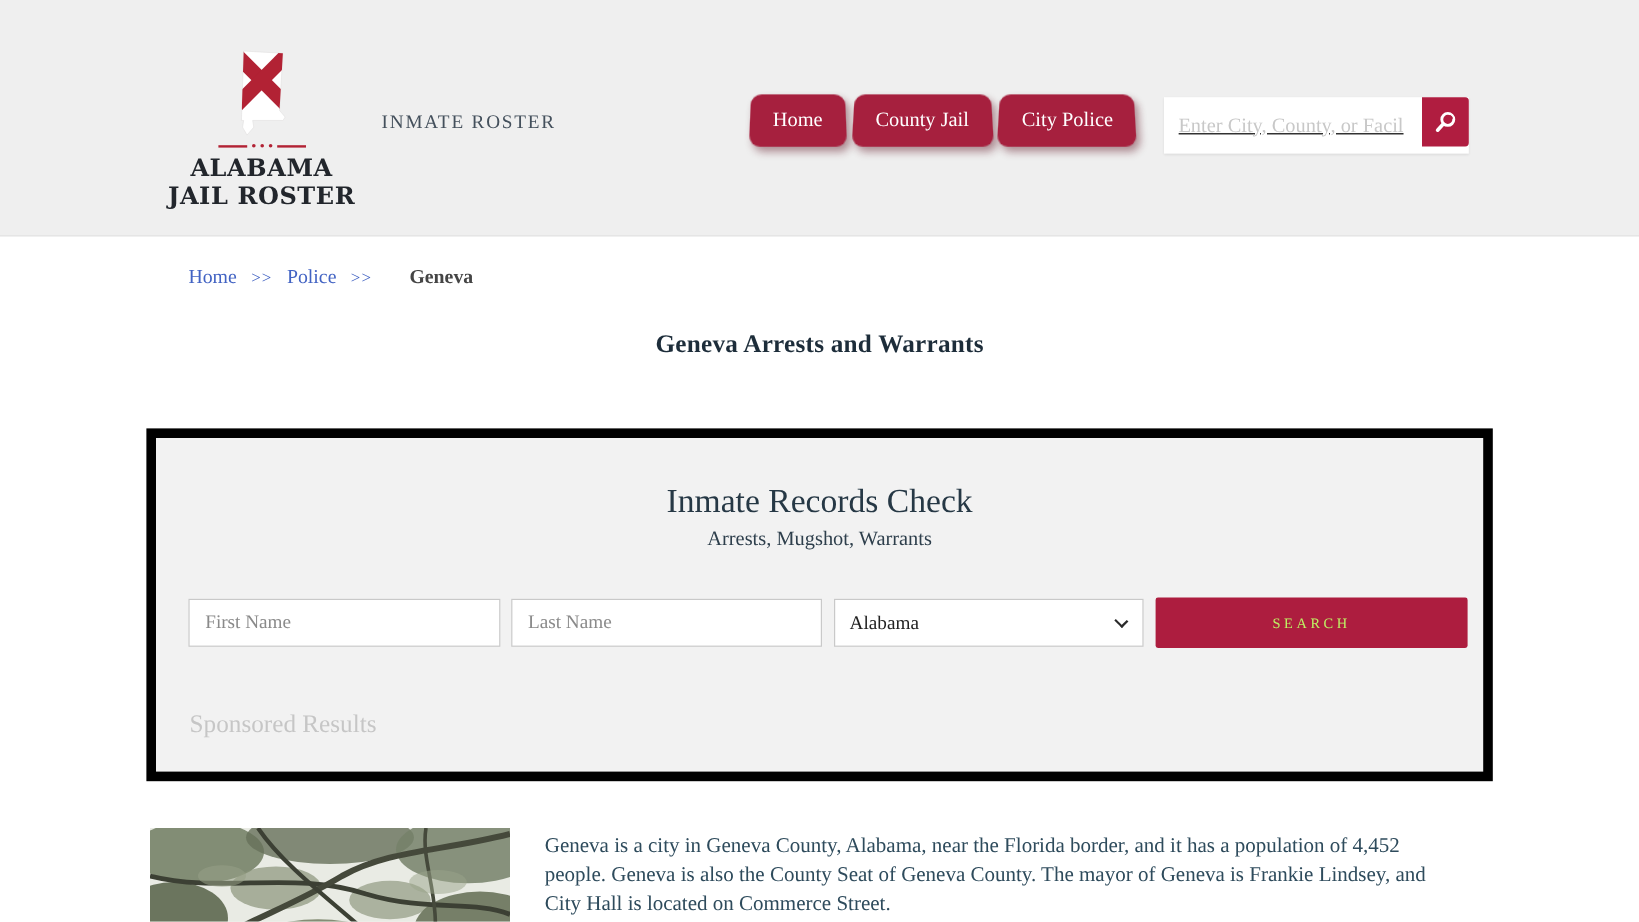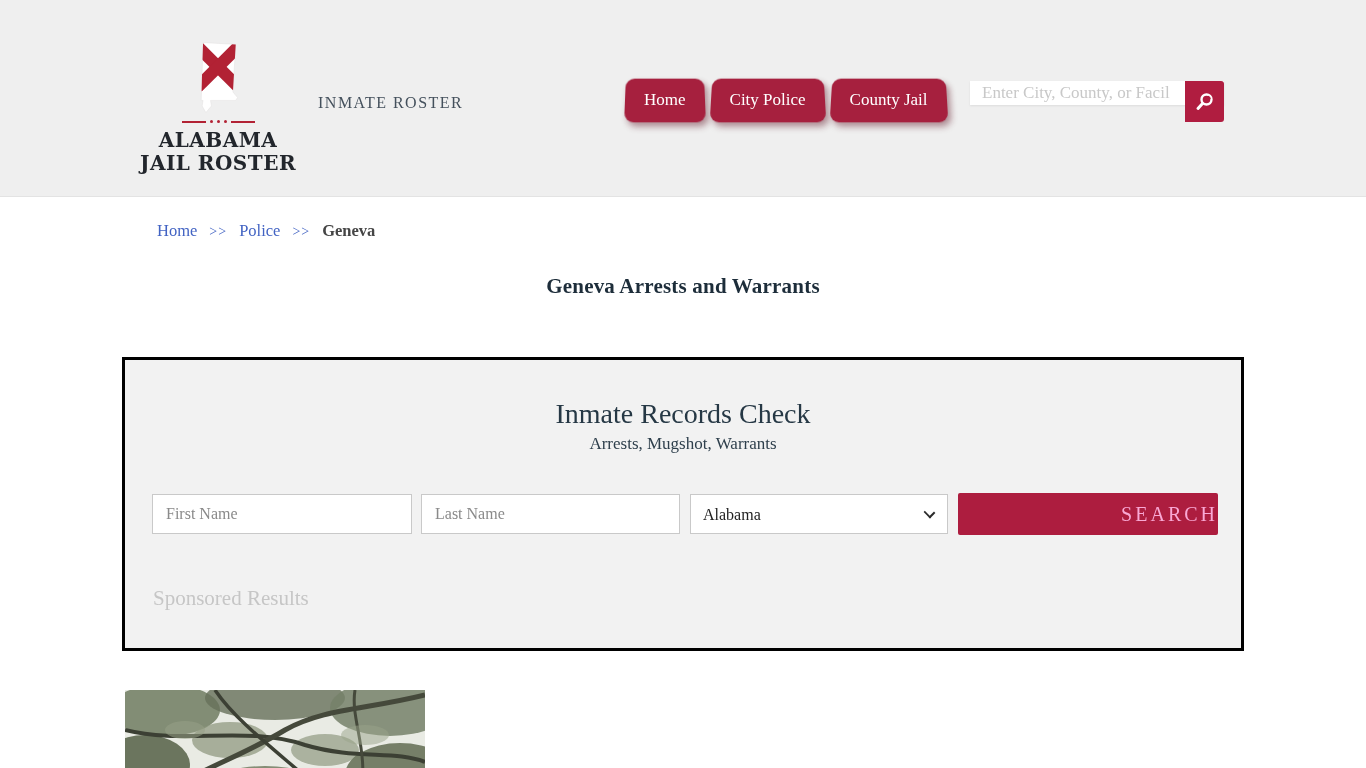--- a/index.html
+++ b/index.html
@@ -36,22 +36,22 @@
     font-family: "Liberation Serif", serif;
   }
   .nav-btn::before {
     content: ""; position: absolute; inset: 0; z-index: 0;
     background: #a6203e; border-radius: 9px;
     transform: perspective(120px) rotateX(7deg);
     box-shadow: 3px 4px 6px rgba(90, 15, 30, 0.45);
   }
   .nav-btn span { position: relative; z-index: 1; }
   .header-search {
-    position: absolute; left: 970px; top: 81px; width: 254px; height: 24px;
-    display: flex; background: #ffffff; box-shadow: 0 1px 2px rgba(0,0,0,0.08);
+    position: absolute; left: 970px; top: 81px; width: 254px; height: 47px;
+    display: flex; background: #ffffff; box-shadow: 0 1px 2px rgba(0,0,0,0.08); text-decoration: underline;
   }
   .header-search input {
     flex: 1; min-width: 0; border: none; outline: none; padding: 0 8px 0 12px;
     font-family: "Liberation Serif", serif; font-size: 17px; color: #555;
     background: transparent;
   }
   .header-search input::placeholder { color: #c8c8c8; opacity: 1; }
   .search-btn {
     width: 39px; height: 41px; border: none; background: #b01d40; cursor: pointer;
     display: flex; align-items: center; justify-content: center;
@@ -59,32 +59,32 @@
   }
   .search-btn svg { width: 20px; height: 20px; display: block; }
 
   
   .breadcrumb {
     position: absolute; left: 157px; top: 221px;
     font-size: 16.5px; display: flex; gap: 12px; align-items: baseline;
   }
   .crumb-link { color: #4263c3; text-decoration: none; cursor: pointer; }
   .crumb-sep { color: #4263c3; font-size: 14px; letter-spacing: 1px; }
-  .crumb-current { color: #454545; font-weight: 700; }
+  .crumb-current { color: #454545; font-weight: 700; margin-left: 19px; }
 
   
   .page-title {
     position: absolute; left: 0; top: 274px; width: 1366px; text-align: center;
     font-size: 21px; font-weight: 700; color: #1d2d3a; letter-spacing: 0.2px;
   }
 
   
   .records-box {
     position: absolute; left: 122px; top: 357px; width: 1122px; height: 294px;
-    background: #f2f2f2; border: 3px solid #000000;
+    background: #f2f2f2; border: 8px solid #000000;
   }
   .records-title {
     position: absolute; left: 0; top: 38px; width: 100%; text-align: center;
     font-size: 28px; font-weight: 400; color: #263845;
   }
   .records-subtitle {
     position: absolute; left: 0; top: 74px; width: 100%; text-align: center;
     font-size: 17px; color: #2e3f4c;
   }
   .form-input {
@@ -103,24 +103,23 @@
     padding: 0 12px; outline: none;
     -webkit-appearance: none; appearance: none; border-radius: 0; cursor: pointer;
   }
   .select-chevron {
     position: absolute; right: 14px; top: 14px; width: 9px; height: 9px;
     border-right: 2.5px solid #2a2a2a; border-bottom: 2.5px solid #2a2a2a;
     transform: rotate(45deg) scale(1,0.85); pointer-events: none;
   }
   .search-submit {
     position: absolute; left: 833px; top: 133px; width: 260px; height: 42px;
-    background: #ad1d3f; color: #f9a8d4; border: none; cursor: pointer;
-    font-family: "Liberation Serif", serif; font-size: 20px; letter-spacing: 3px;
+    background: #ad1d3f; color: #bef264; border: none; cursor: pointer;
+    font-family: "Liberation Serif", serif; font-size: 12px; letter-spacing: 3px;
     border-radius: 2px;
-    text-align: right;
   }
   .sponsored {
     position: absolute; left: 28px; top: 226px;
     font-size: 21px; color: #c6c6c6;
   }
 
   
   .about-photo {
     position: absolute; left: 125px; top: 690px; width: 300px; height: 110px;
     overflow: hidden; background: #dfe2da;
@@ -162,24 +161,24 @@
       <div class="logo-line">JAIL ROSTER</div>
     </div>
 
     <div class="tagline">INMATE ROSTER</div>
 
     <nav class="main-nav">
       <button class="nav-btn">
         <span>Home</span>
       </button>
       <button class="nav-btn">
+        <span>County Jail</span>
+      </button>
+      <button class="nav-btn">
         <span>City Police</span>
-      </button>
-      <button class="nav-btn">
-        <span>County Jail</span>
       </button>
     </nav>
 
     <div class="header-search">
       <input type="text" placeholder="Enter City, County, or Facil" style="">
       <button class="search-btn">
         <svg viewBox="0 0 20 20">
           <circle cx="11.5" cy="7.5" r="5" fill="none" stroke="#ffffff" stroke-width="2.4"></circle>
           <line x1="7.5" y1="11.5" x2="3" y2="16.5" stroke="#ffffff" stroke-width="3" stroke-linecap="round"></line>
           <path d="M13.5,4.6 a4,4 0 0 1 1.6,1.8" fill="none" stroke="#b01d40" stroke-width="1.4" stroke-linecap="round"></path>
@@ -232,14 +231,15 @@
       <path d="M0,40 C60,55 120,35 180,55 C230,70 270,60 300,72" stroke="#3c4034" stroke-width="4" fill="none"></path>
       <path d="M30,110 C70,80 110,70 160,40 C200,18 240,20 300,5" stroke="#45493b" stroke-width="5" fill="none"></path>
       <path d="M90,0 C110,30 150,60 190,95" stroke="#3c4034" stroke-width="3.5" fill="none"></path>
       <path d="M230,0 C225,30 245,60 235,110" stroke="#45493b" stroke-width="3" fill="none"></path>
       <path d="M0,90 C40,85 90,95 130,85" stroke="#383c30" stroke-width="3" fill="none"></path>
       <ellipse cx="60" cy="40" rx="20" ry="9" fill="#97a187" opacity="0.55"></ellipse>
       <ellipse cx="240" cy="45" rx="24" ry="10" fill="#9aa48a" opacity="0.5"></ellipse>
     </svg>
   </div>
 
+  <p class="about-text">Geneva is a city in Geneva County, Alabama, near the Florida border, and it has a population of 4,452 people. Geneva is also the County Seat of Geneva County. The mayor of Geneva is Frankie Lindsey, and City Hall is located on Commerce Street.</p>
 
 </div>
 
 </body></html>

